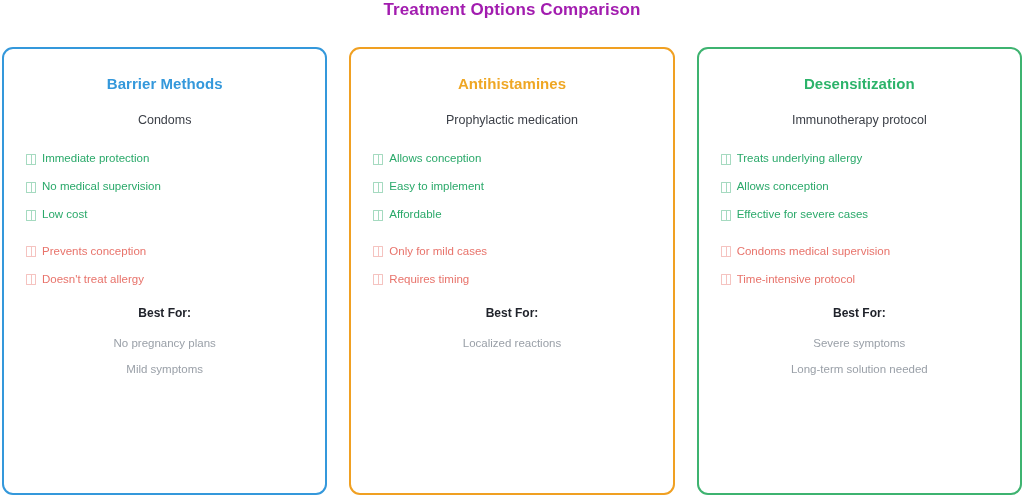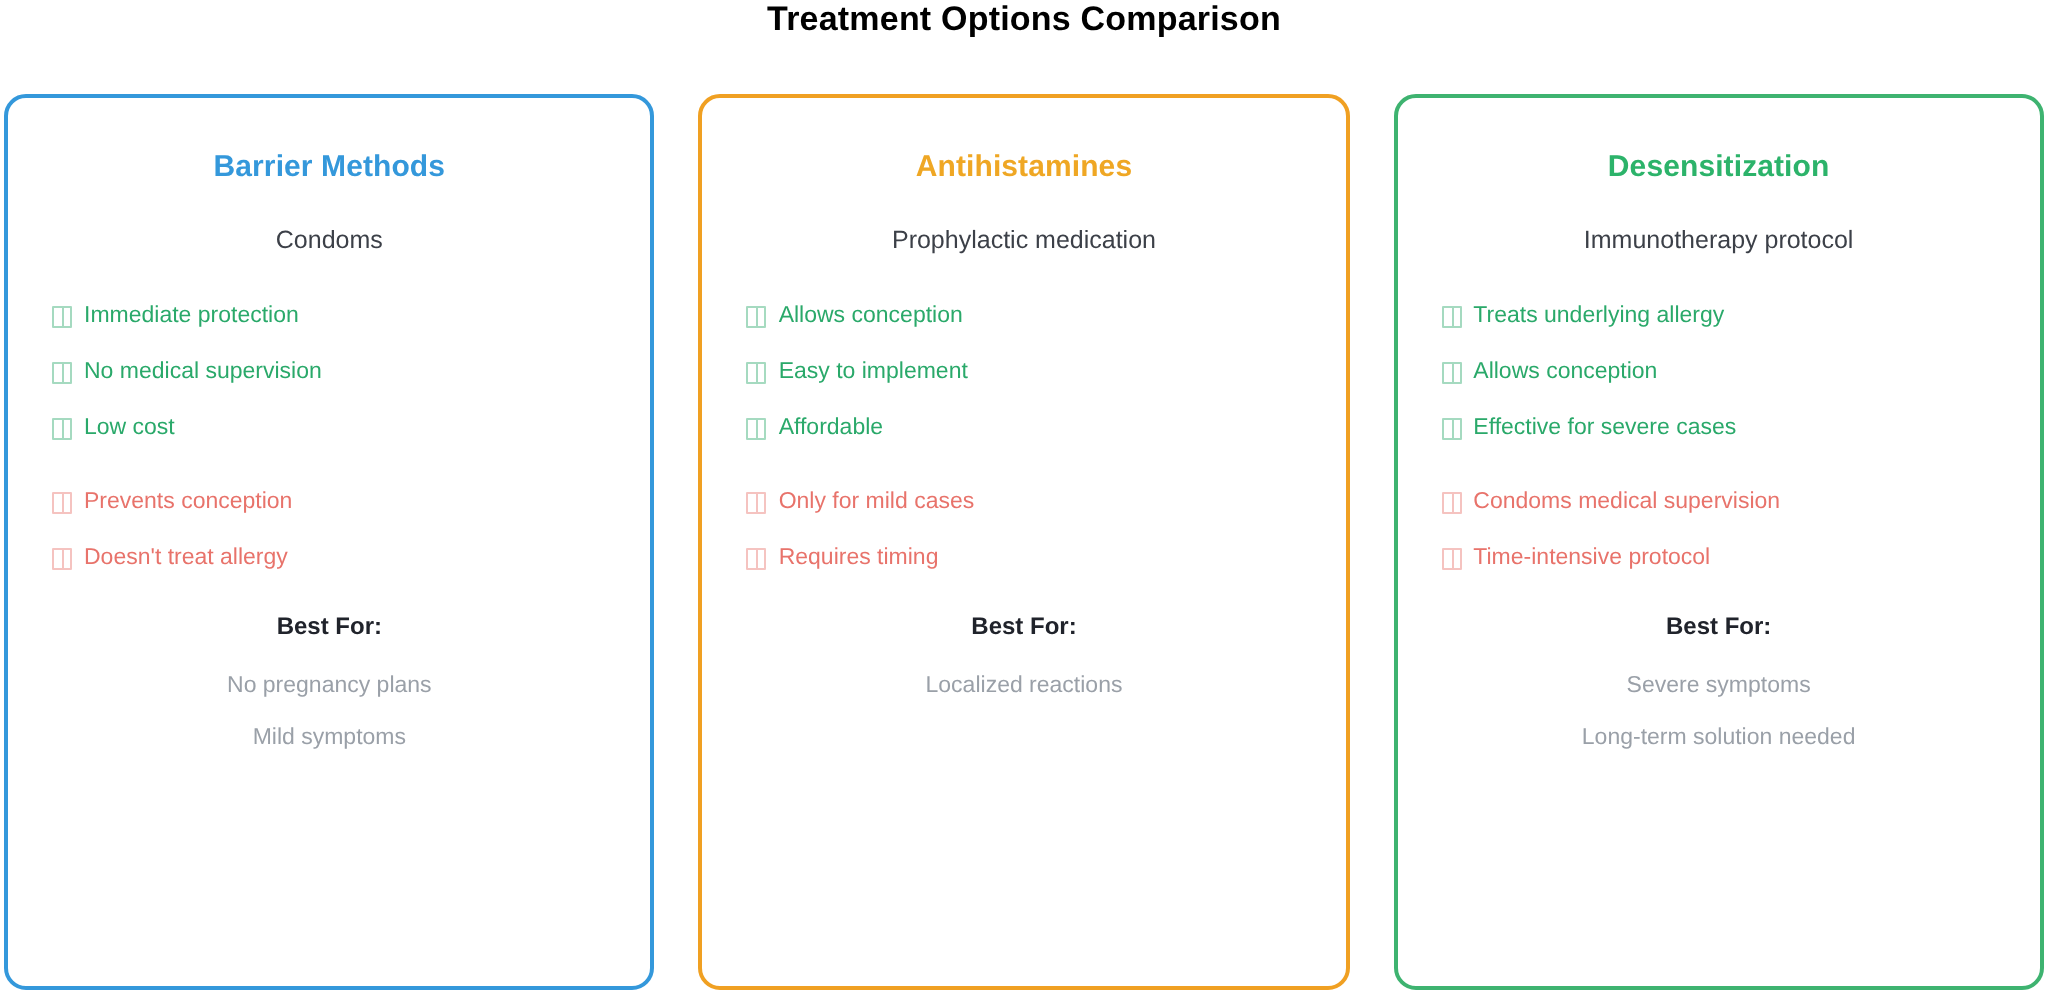--- a/index.html
+++ b/index.html
@@ -19,21 +19,21 @@
     height: 498px;
   }
   .page-title {
     position: absolute;
     top: 0px;
     left: 0;
     width: 1024px;
     text-align: center;
     font-size: 17px;
     font-weight: bold;
-    color: #000000;
+    color: #a21caf;
     letter-spacing: 0.1px;
   }
   .cards {
     position: absolute;
     top: 47px;
     left: 2px;
     width: 1020px;
     height: 448px;
     display: flex;
     gap: 22px;
@@ -67,21 +67,21 @@
     list-style: none;
   }
   .feature-item {
     display: flex;
     align-items: center;
     font-size: 11.5px;
     line-height: 14px;
     margin-bottom: 14px;
     white-space: nowrap;
   }
-  .feature-item.pro { color: #2aa96a; }
+  .feature-item.pro { color: #2aa96a; align-items: flex-end; }
   .feature-item.con { color: #e8736b; }
   .feature-item.group-start { margin-top: 23px; }
   .tofu {
     display: inline-block;
     width: 8px;
     height: 9px;
     margin-right: 6px;
     flex: 0 0 auto;
     position: relative;
     border: 1px solid currentColor;

